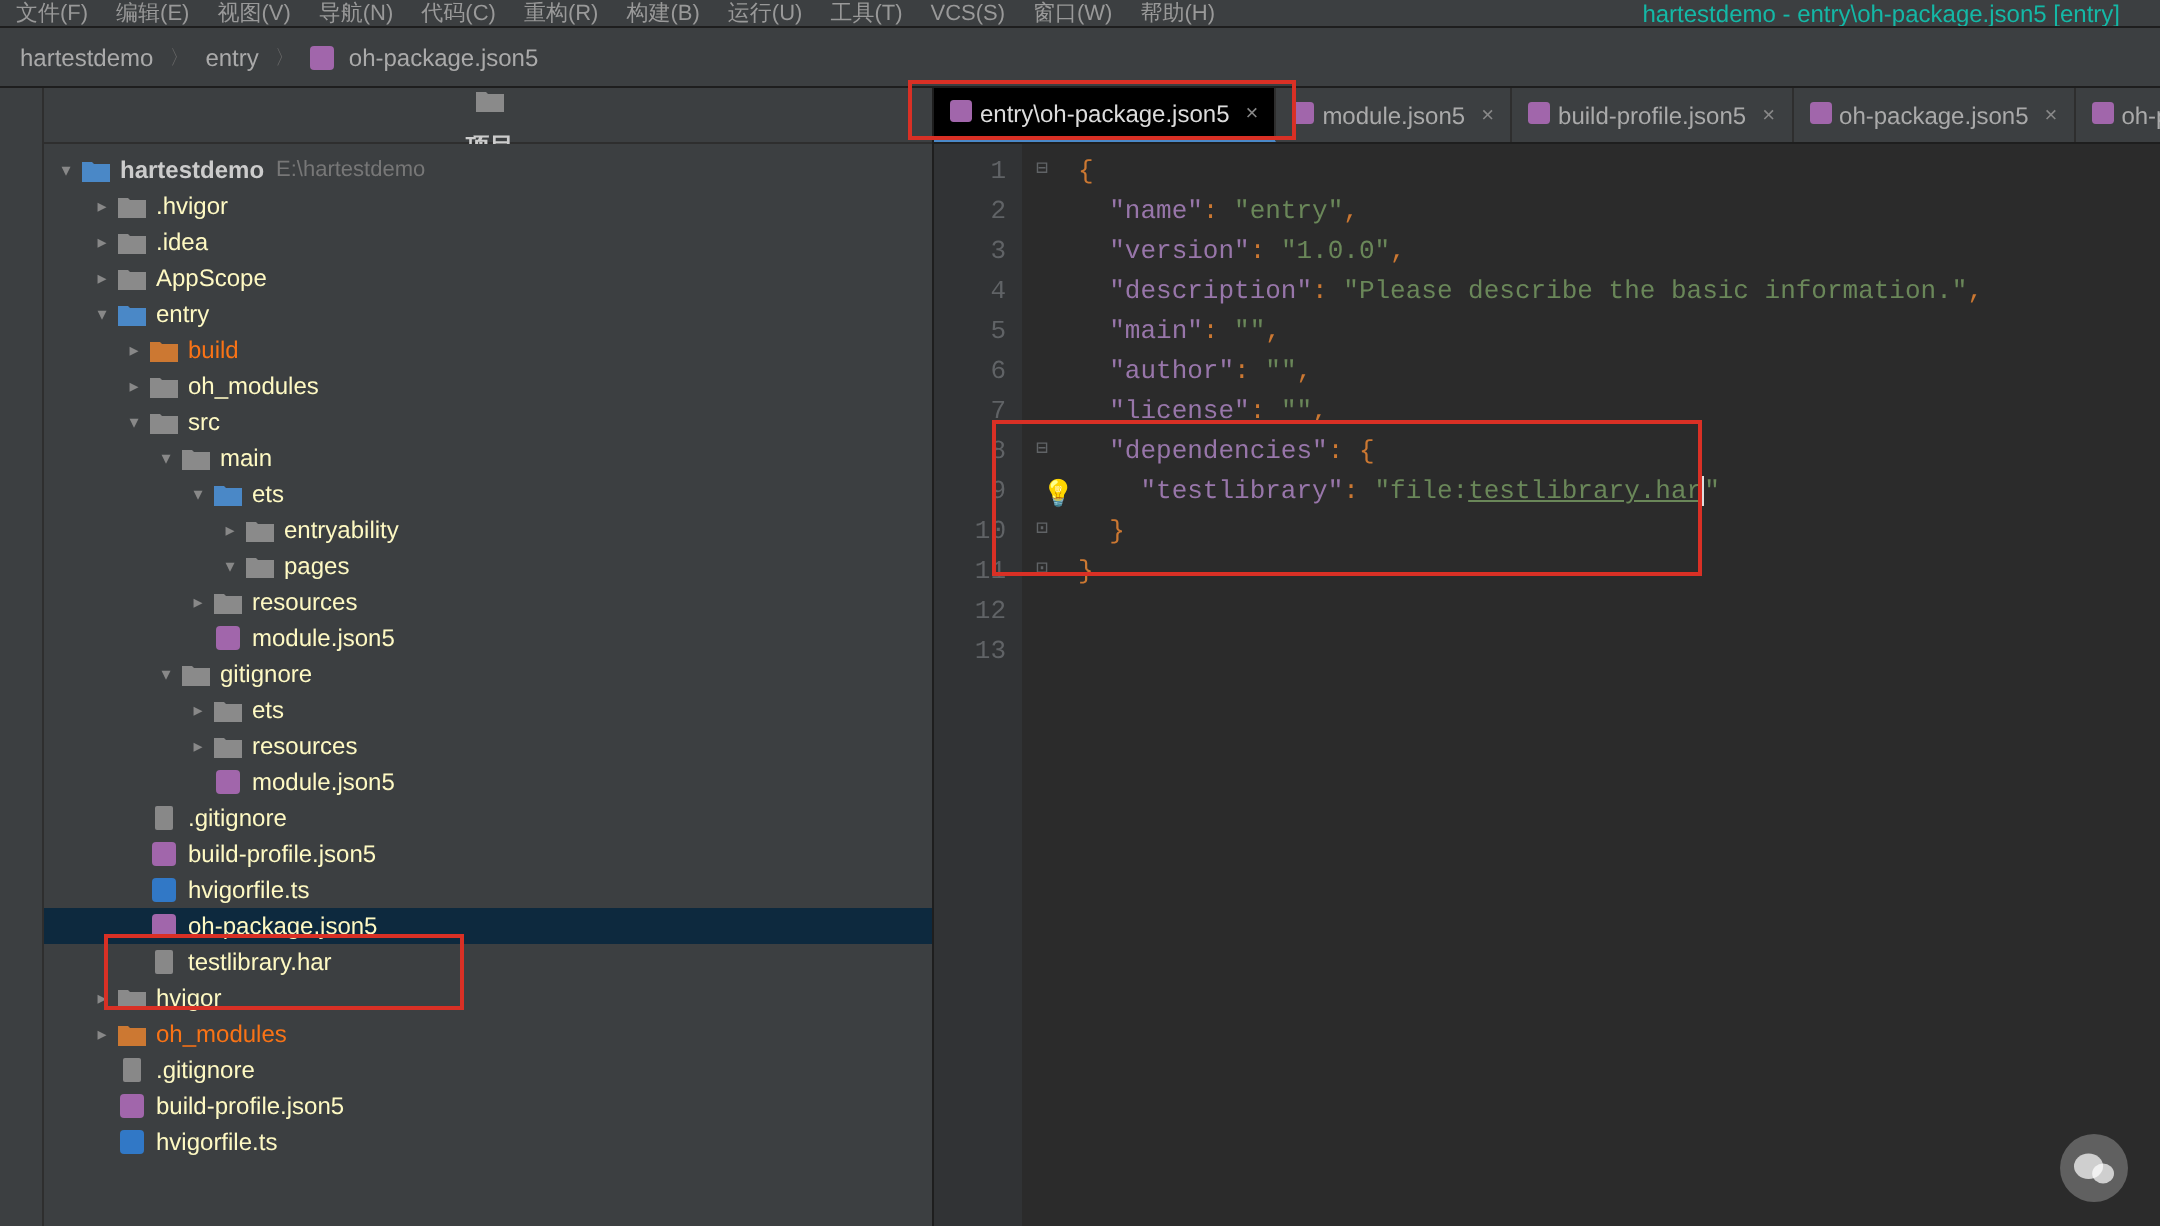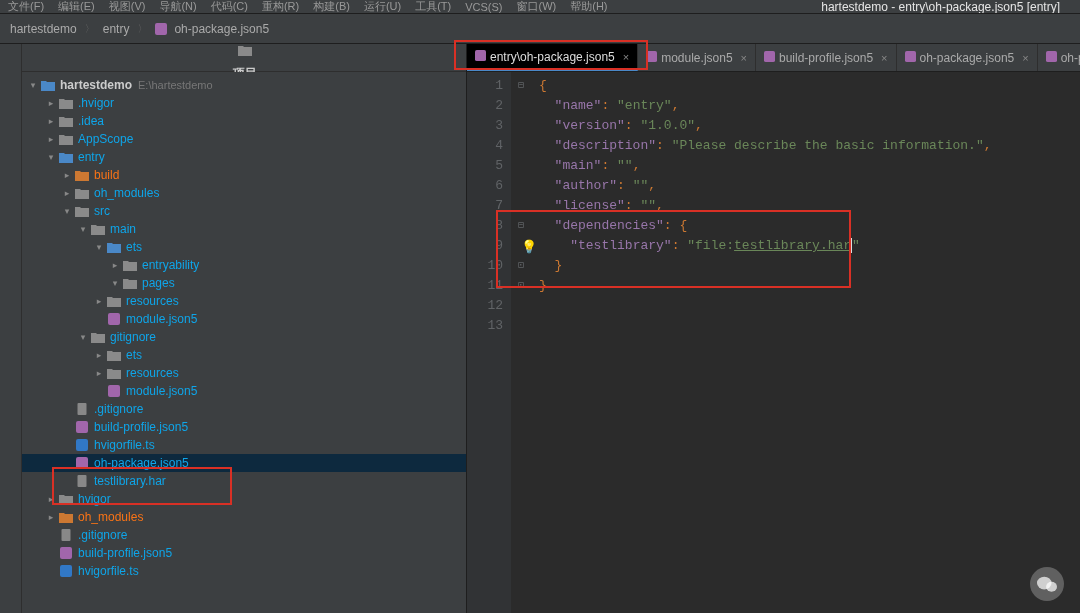--- a/index.html
+++ b/index.html
@@ -23,21 +23,21 @@
       padding: 0 8px;
       gap: 14px;
       font-size: 11px;
       color: #888;
       border-bottom: 1px solid #1e1e1e;
       overflow: hidden;
       white-space: nowrap;
       justify-content: center;
     }
     .menubar span { color: #999; cursor: default; }
-    .menubar .title { margin-left: auto; color: #e5e5e5; font-size: 12px; padding-right: 12px; }
+    .menubar .title { margin-left: auto; color: #14b8a6; font-size: 12px; padding-right: 12px; }
 
     
     .breadcrumb {
       background: #3c3f41;
       height: 30px;
       display: flex;
       align-items: center;
       padding: 0 10px;
       gap: 4px;
       border-bottom: 1px solid #1e1e1e;
@@ -84,21 +84,21 @@
     .tree-row .chev {
       width: 14px;
       text-align: center;
       color: #888;
       font-size: 9px;
       display: inline-flex;
       align-items: center;
       justify-content: center;
     }
     .tree-row .icon { width: 16px; height: 14px; display: inline-flex; align-items: center; justify-content: center; margin-right: 4px;}
-    .tree-row .name { color: #0ea5e9; }
+    .tree-row .name { color: #fef9c3; }
     .tree-row .note { color: #777; margin-left: 6px; font-size: 11px;}
     .tree-row.root .name { font-weight: bold; color: #ccc;}
     .tree-row.orange .name { color: #f97316; }
     .tree-row.orange .icon { color: #cc7832; }
 
     
     .ic-folder { fill: #8a8a8a; }
     .ic-folder-blue { fill: #4a88c7; }
     .ic-folder-orange { fill: #cc7832; }
 

